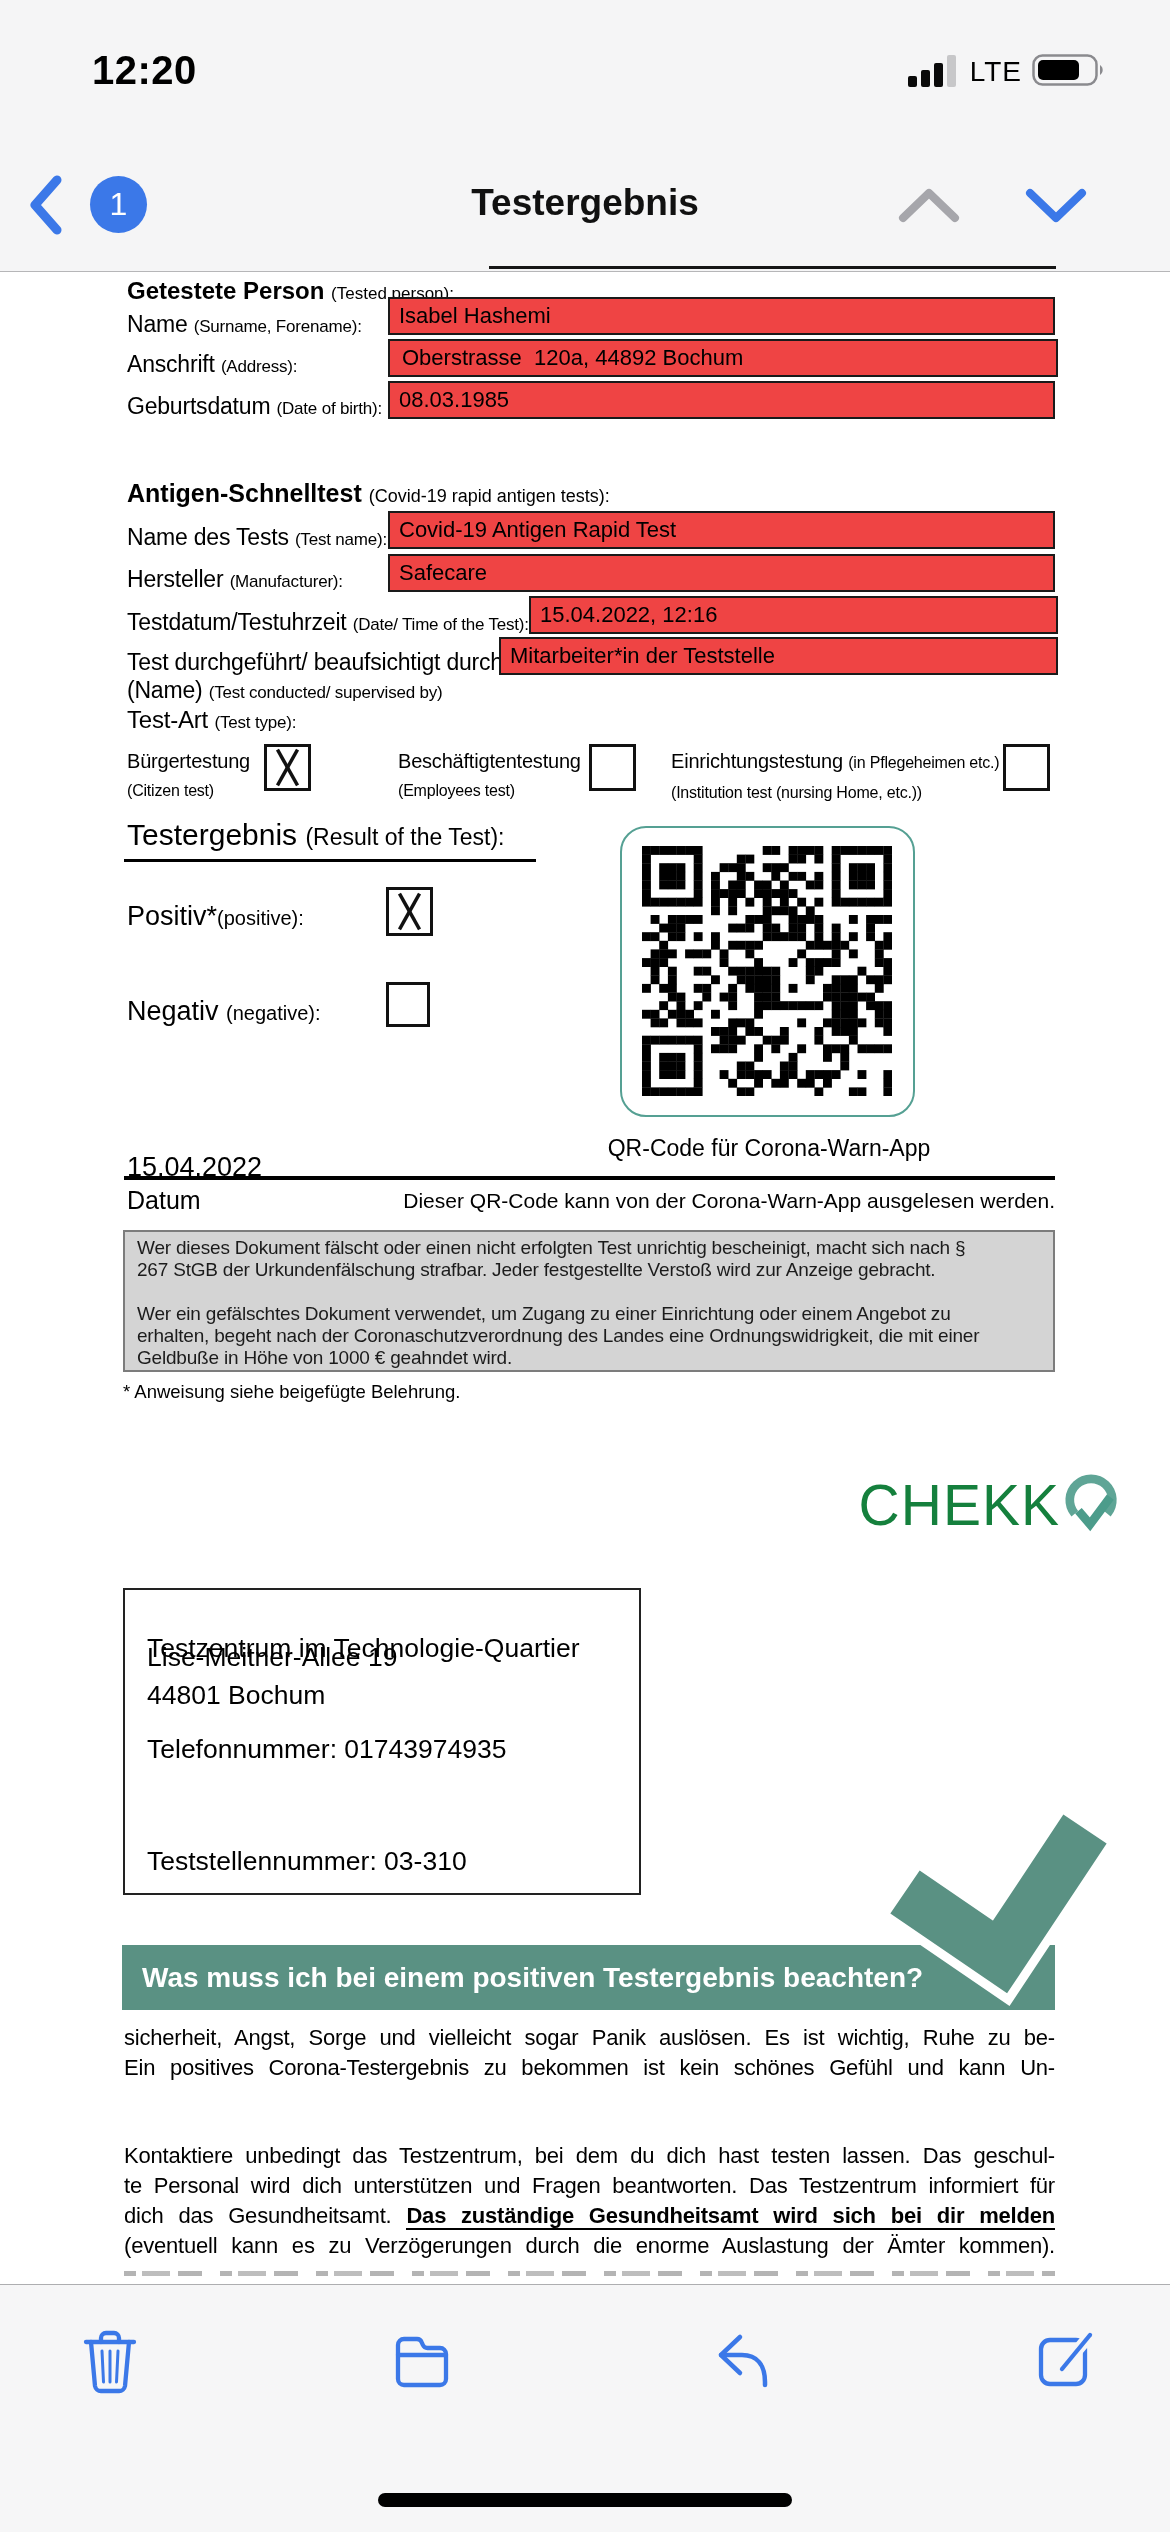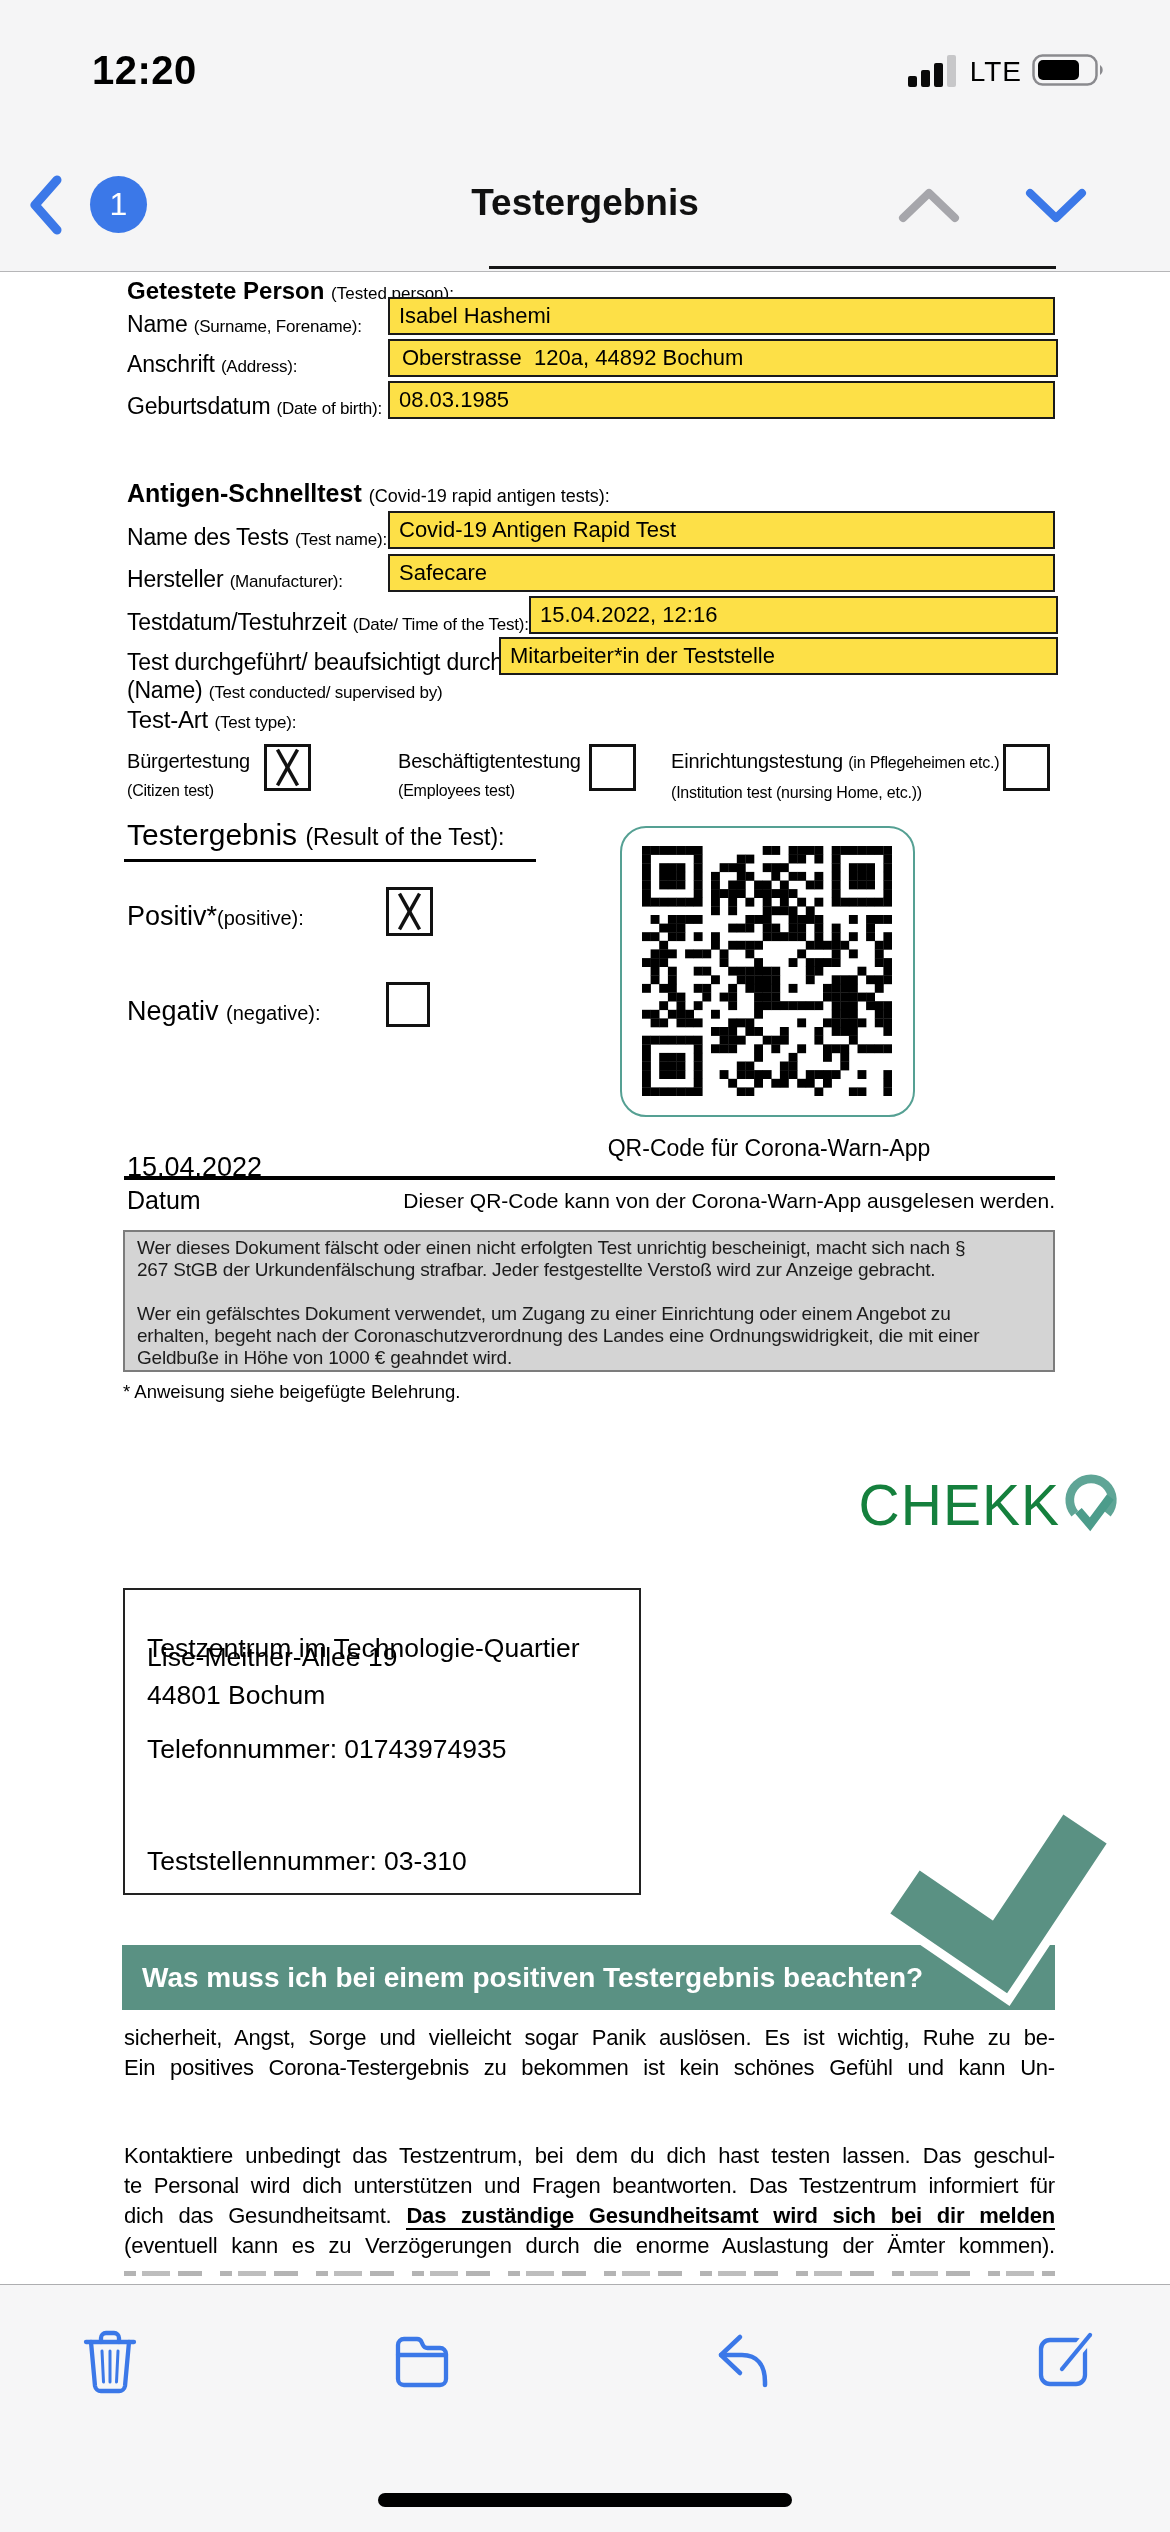--- a/index.html
+++ b/index.html
@@ -20,21 +20,21 @@
   .nav-title{position:absolute;left:0;right:0;top:22px;text-align:center;font-size:37px;
              font-weight:bold;color:#111;}
   .navchev{position:absolute;top:24px;width:66px;height:44px;}
   .partline{position:absolute;left:489px;top:266px;width:567px;height:3px;background:#161616;}
   
   .doc{position:absolute;top:273px;left:0;width:1170px;height:2011px;background:#fff;overflow:hidden;}
   .h1{position:absolute;font-weight:bold;font-size:24px;white-space:nowrap;}
   .h1 .nt{font-weight:normal;font-size:17px;}
   .flabel{position:absolute;font-size:23px;white-space:nowrap;letter-spacing:-.2px;}
   .flabel .nt{font-size:17px;}
-  .fbox{position:absolute;height:34px;border:2px solid #1a1a1a;background:#fde047;display:flex;
+  .fbox{position:absolute;height:34px;border:2px solid #1a1a1a;background:#ef4444;display:flex;
         align-items:center;padding:0 9px;font-size:22px;}
   .fbox span{white-space:pre;}
   .cbox{position:absolute;border:3px solid #111;background:#fff;box-sizing:border-box;}
   .cbox svg{width:100%;height:100%;display:block;}
   .opt{position:absolute;font-size:20px;line-height:28px;white-space:nowrap;letter-spacing:-.2px;}
   .opt .nt{font-size:16px;}
   .rh{position:absolute;font-size:30px;white-space:nowrap;}
   .rh .nt{font-size:23px;}
   .rline{position:absolute;background:#000;}
   .plab{position:absolute;font-size:27px;white-space:nowrap;}

